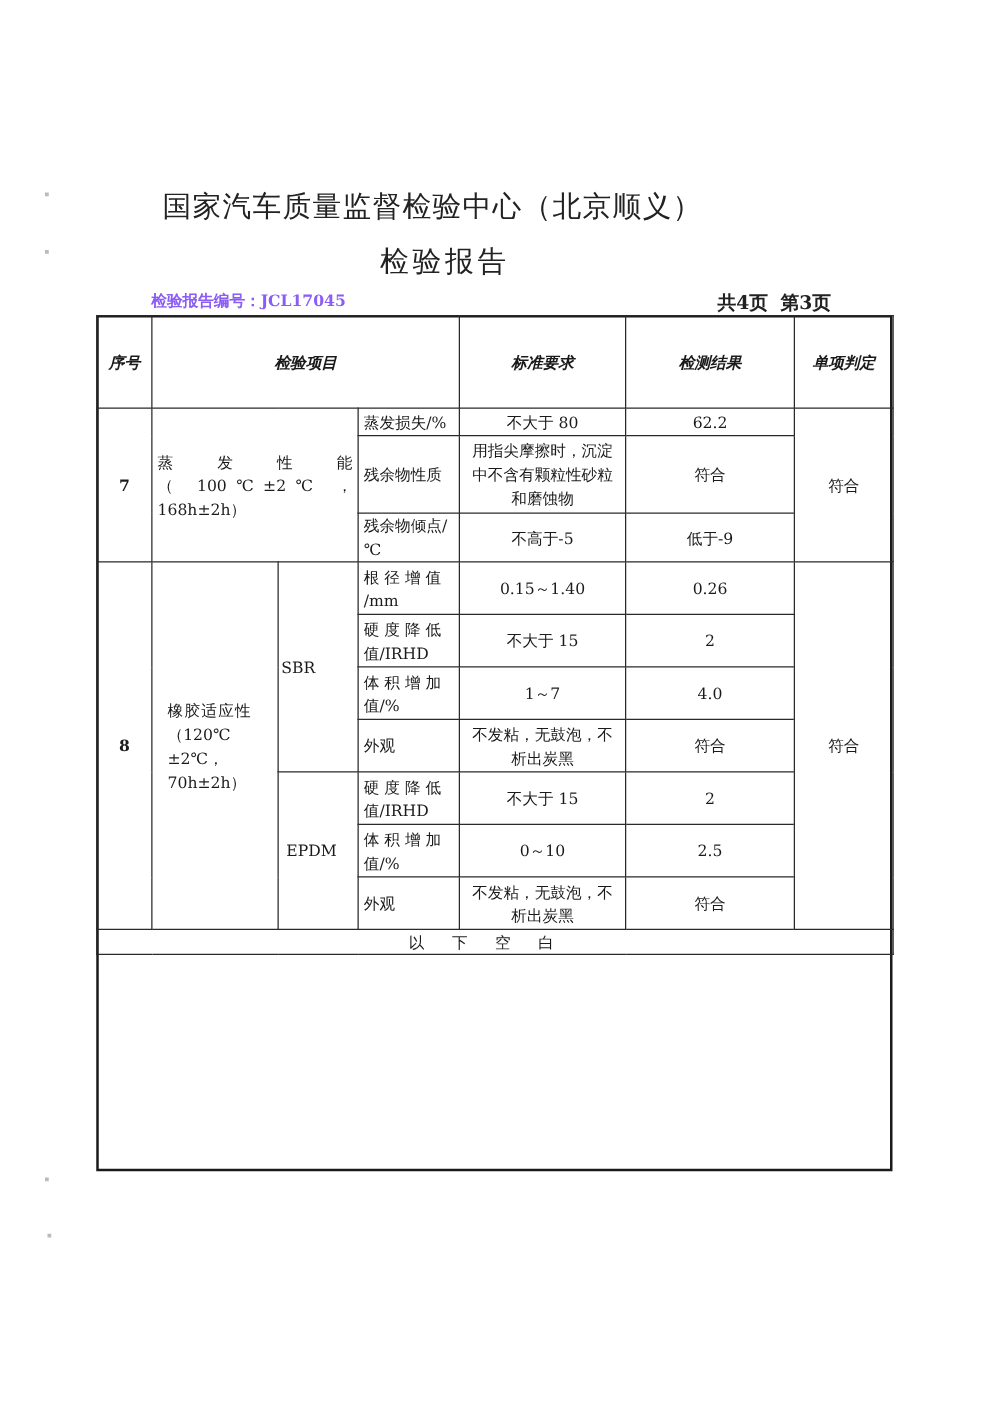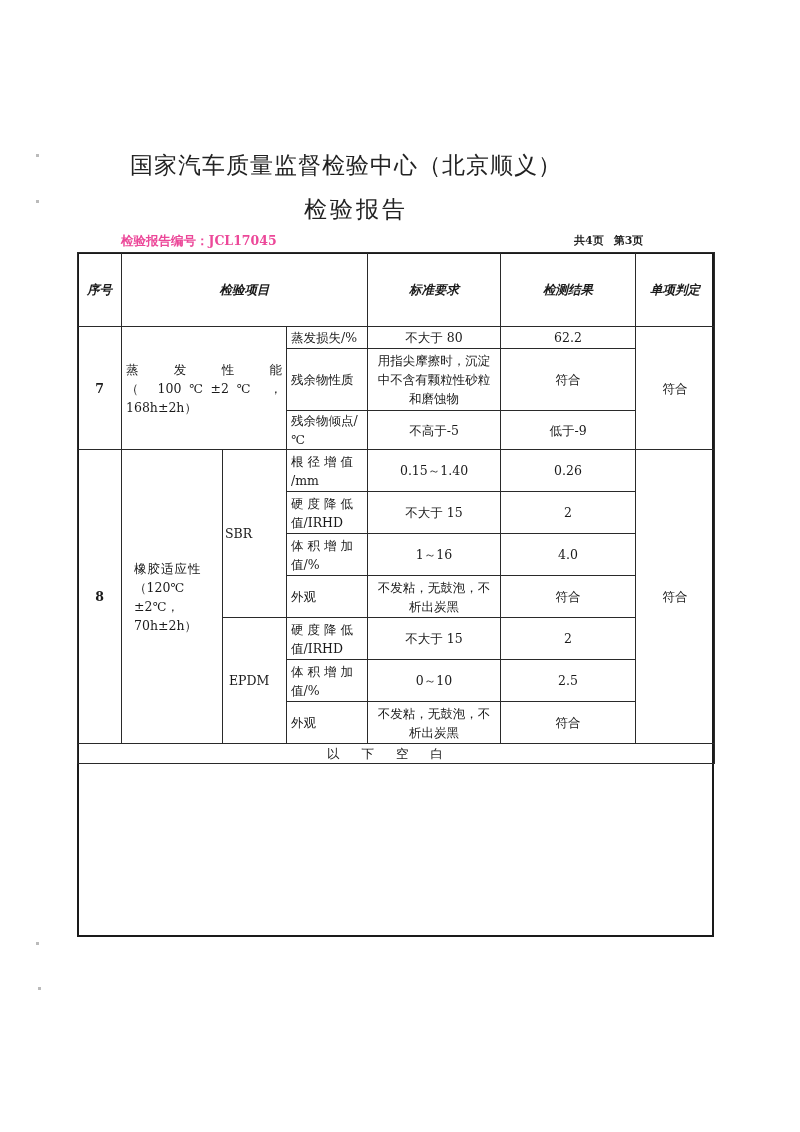--- a/index.html
+++ b/index.html
@@ -9,24 +9,24 @@
     }
     .title {
       position: absolute; top: 150px; left: 0; width: 692px; text-align: center;
       font-size: 23px; letter-spacing: 1px; color: #222;
     }
     .subtitle {
       position: absolute; top: 194px; left: 0; width: 678px; text-align: center;
       font-size: 23px; letter-spacing: 3px; color: #222; padding-left: 34px; box-sizing: border-box;
     }
     .meta-left {
-      position: absolute; top: 233px; left: 121px; font-size: 12.5px; font-weight: bold; color: #ec4899;
+      position: absolute; top: 233px; left: 121px; font-size: 12.5px; font-weight: bold; color: #8b5cf6;
     }
     .meta-right {
-      position: absolute; top: 233px; left: 574px; font-size: 11px; font-weight: bold; color: #222;
+      position: absolute; top: 233px; left: 574px; font-size: 15px; font-weight: bold; color: #222;
     }
     .meta-right span { margin-right: 10px; }
     .frame {
       position: absolute; left: 77px; top: 252px; width: 637px; height: 685px;
       border: 2px solid #1a1a1a; box-sizing: border-box;
     }
     table.report {
       position: absolute; left: 77px; top: 252px; width: 637px;
       border-collapse: collapse; table-layout: fixed; font-size: 12.5px;
     }
@@ -125,21 +125,21 @@
       <div>值/IRHD</div>
     </td>
     <td>不大于 15</td>
     <td>2</td>
   </tr>
   <tr style="height:42px">
     <td class="left">
       <div>体 积 增 加</div>
       <div>值/%</div>
     </td>
-    <td>1～16</td>
+    <td>1～7</td>
     <td>4.0</td>
   </tr>
   <tr style="height:42px">
     <td class="left">外观</td>
     <td>
       <div>不发粘，无鼓泡，不</div>
       <div>析出炭黑</div>
     </td>
     <td>符合</td>
   </tr>

